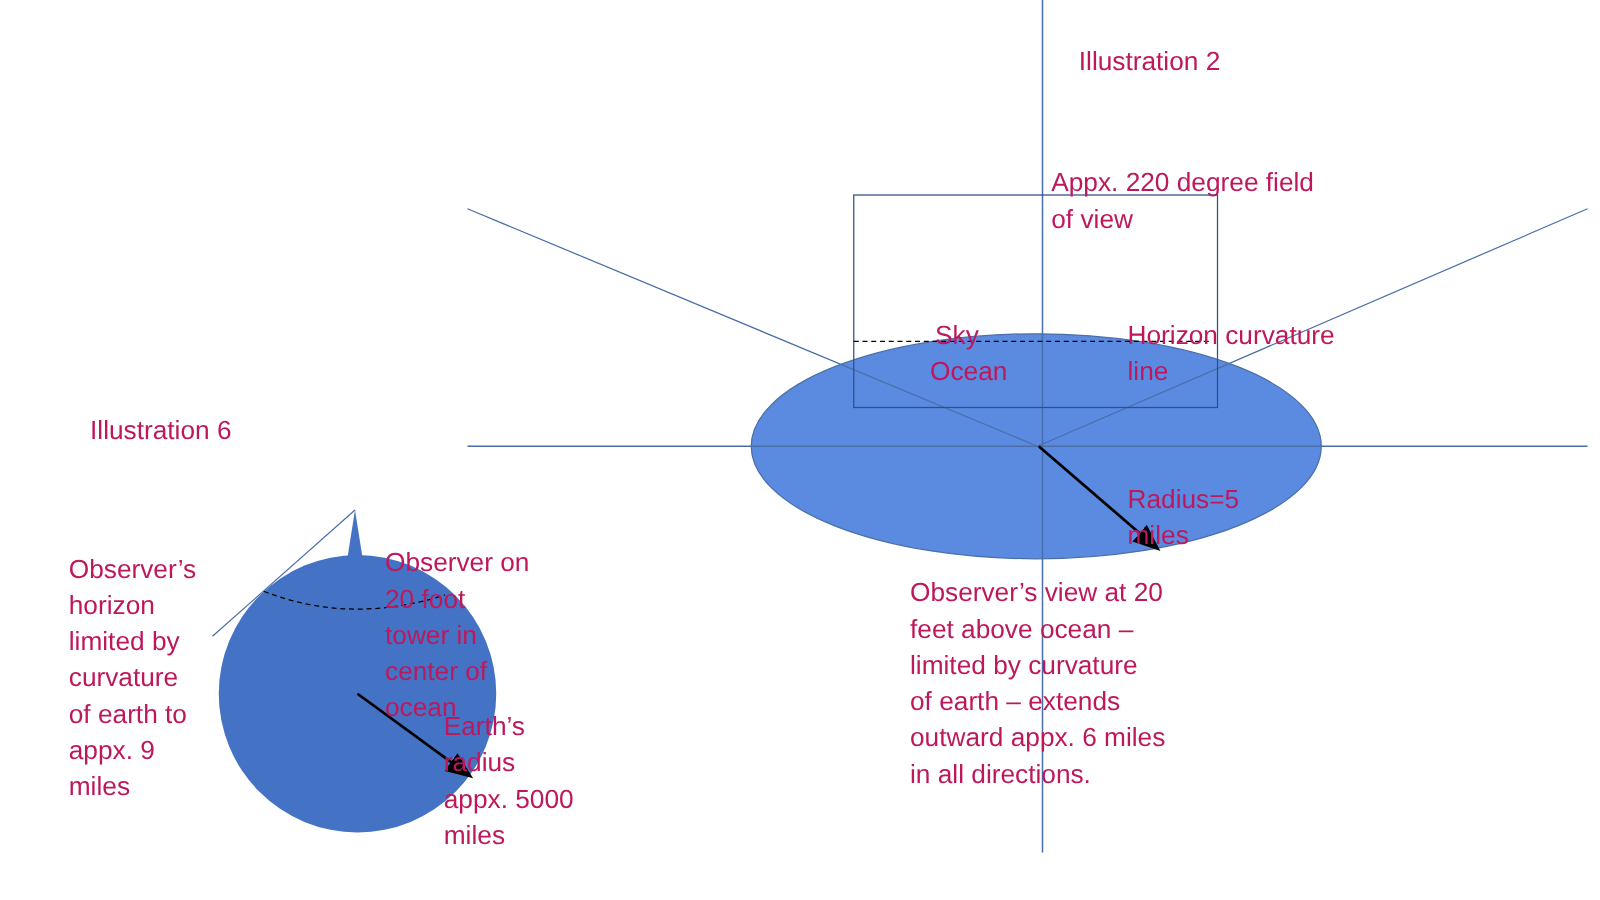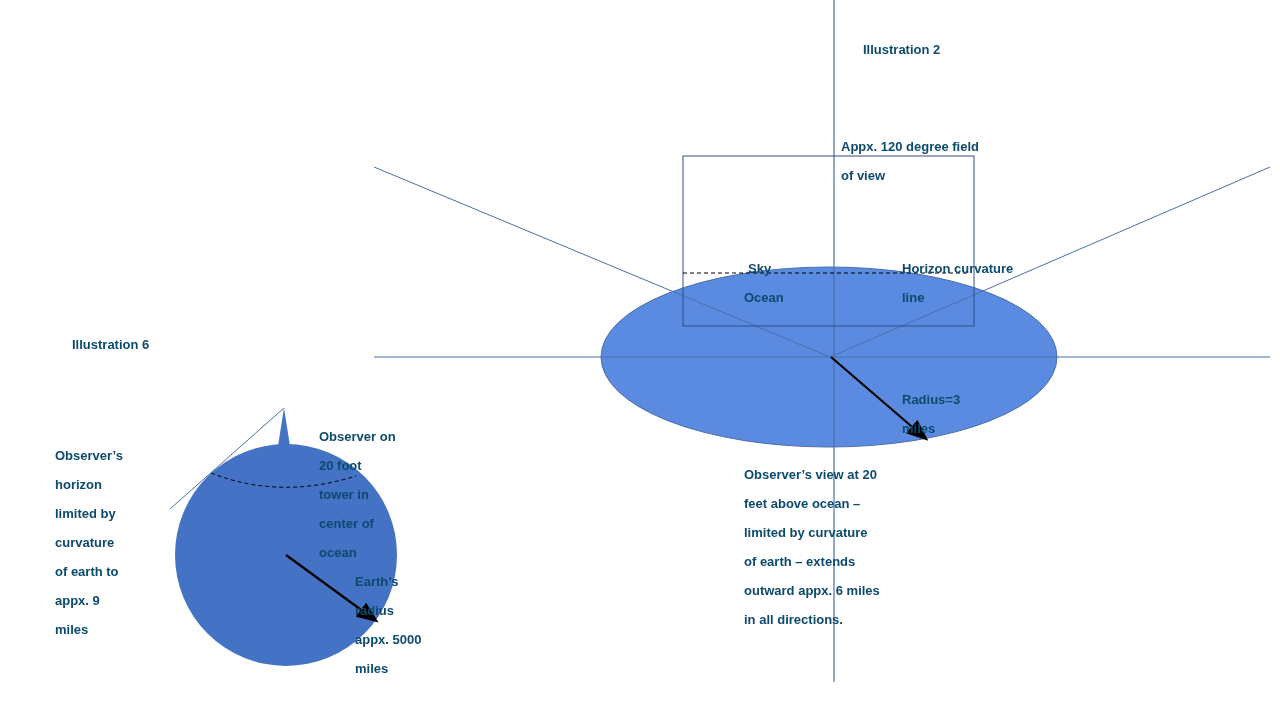--- a/index.html
+++ b/index.html
@@ -1,19 +1,19 @@
 <!DOCTYPE html>
 <html><head>
   <meta charset="utf-8">
   <style>
     html, body { margin: 0; padding: 0; background: #ffffff; }
     body { width: 1280px; height: 720px; position: relative; overflow: hidden;
            font-family: "Liberation Sans", sans-serif; color: #111; }
     svg#diagram { position: absolute; left: 0; top: 0; }
-    .lbl { position: absolute; font-size: 13px; line-height: 29px; white-space: pre-line; color: #0c4a6e; font-weight: bold; }
+    .lbl { position: absolute; font-size: 21px; line-height: 29px; white-space: pre-line; color: #be185d; }
   </style>
 </head>
 <body>
 
 <svg id="diagram" width="1280" height="720">
   <defs>
     <marker id="arrowhead" markerWidth="10" markerHeight="8" refX="8" refY="4" orient="auto">
       <path d="M0,0 L10,4 L0,8 z" fill="#000"></path>
     </marker>
   </defs>
@@ -35,37 +35,37 @@
 </svg>
 
 <div class="lbl" style="left:72px; top:330px;">Illustration 6</div>
 <div class="lbl" style="left:55px; top:441px;">Observer’s
 horizon
 limited by
 curvature
 of earth to
 appx. 9
 miles</div>
-<div class="lbl" style="left:308px; top:422px;margin-left:11px;">Observer on
+<div class="lbl" style="left:308px; top:436px;">Observer on
 20 foot
 tower in
 center of
 ocean</div>
 <div class="lbl" style="left:355px; top:567px;">Earth’s
 radius
 appx. 5000
 miles</div>
 
 <div class="lbl" style="left:863px; top:35px;">Illustration 2</div>
-<div class="lbl" style="left:841px; top:132px;">Appx. 120 degree field
+<div class="lbl" style="left:841px; top:132px;">Appx. 220 degree field
 of view</div>
 <div class="lbl" style="left:748px; top:254px;">Sky</div>
 <div class="lbl" style="left:744px; top:283px;">Ocean</div>
 <div class="lbl" style="left:902px; top:254px;">Horizon curvature
 line</div>
-<div class="lbl" style="left:902px; top:385px;">Radius=3
+<div class="lbl" style="left:902px; top:385px;">Radius=5
 miles</div>
-<div class="lbl" style="left:728px; top:460px;margin-left:16px;">Observer’s view at 20
+<div class="lbl" style="left:728px; top:460px;">Observer’s view at 20
 feet above ocean –
 limited by curvature
 of earth – extends
 outward appx. 6 miles
 in all directions.</div>
 
 </body></html>

